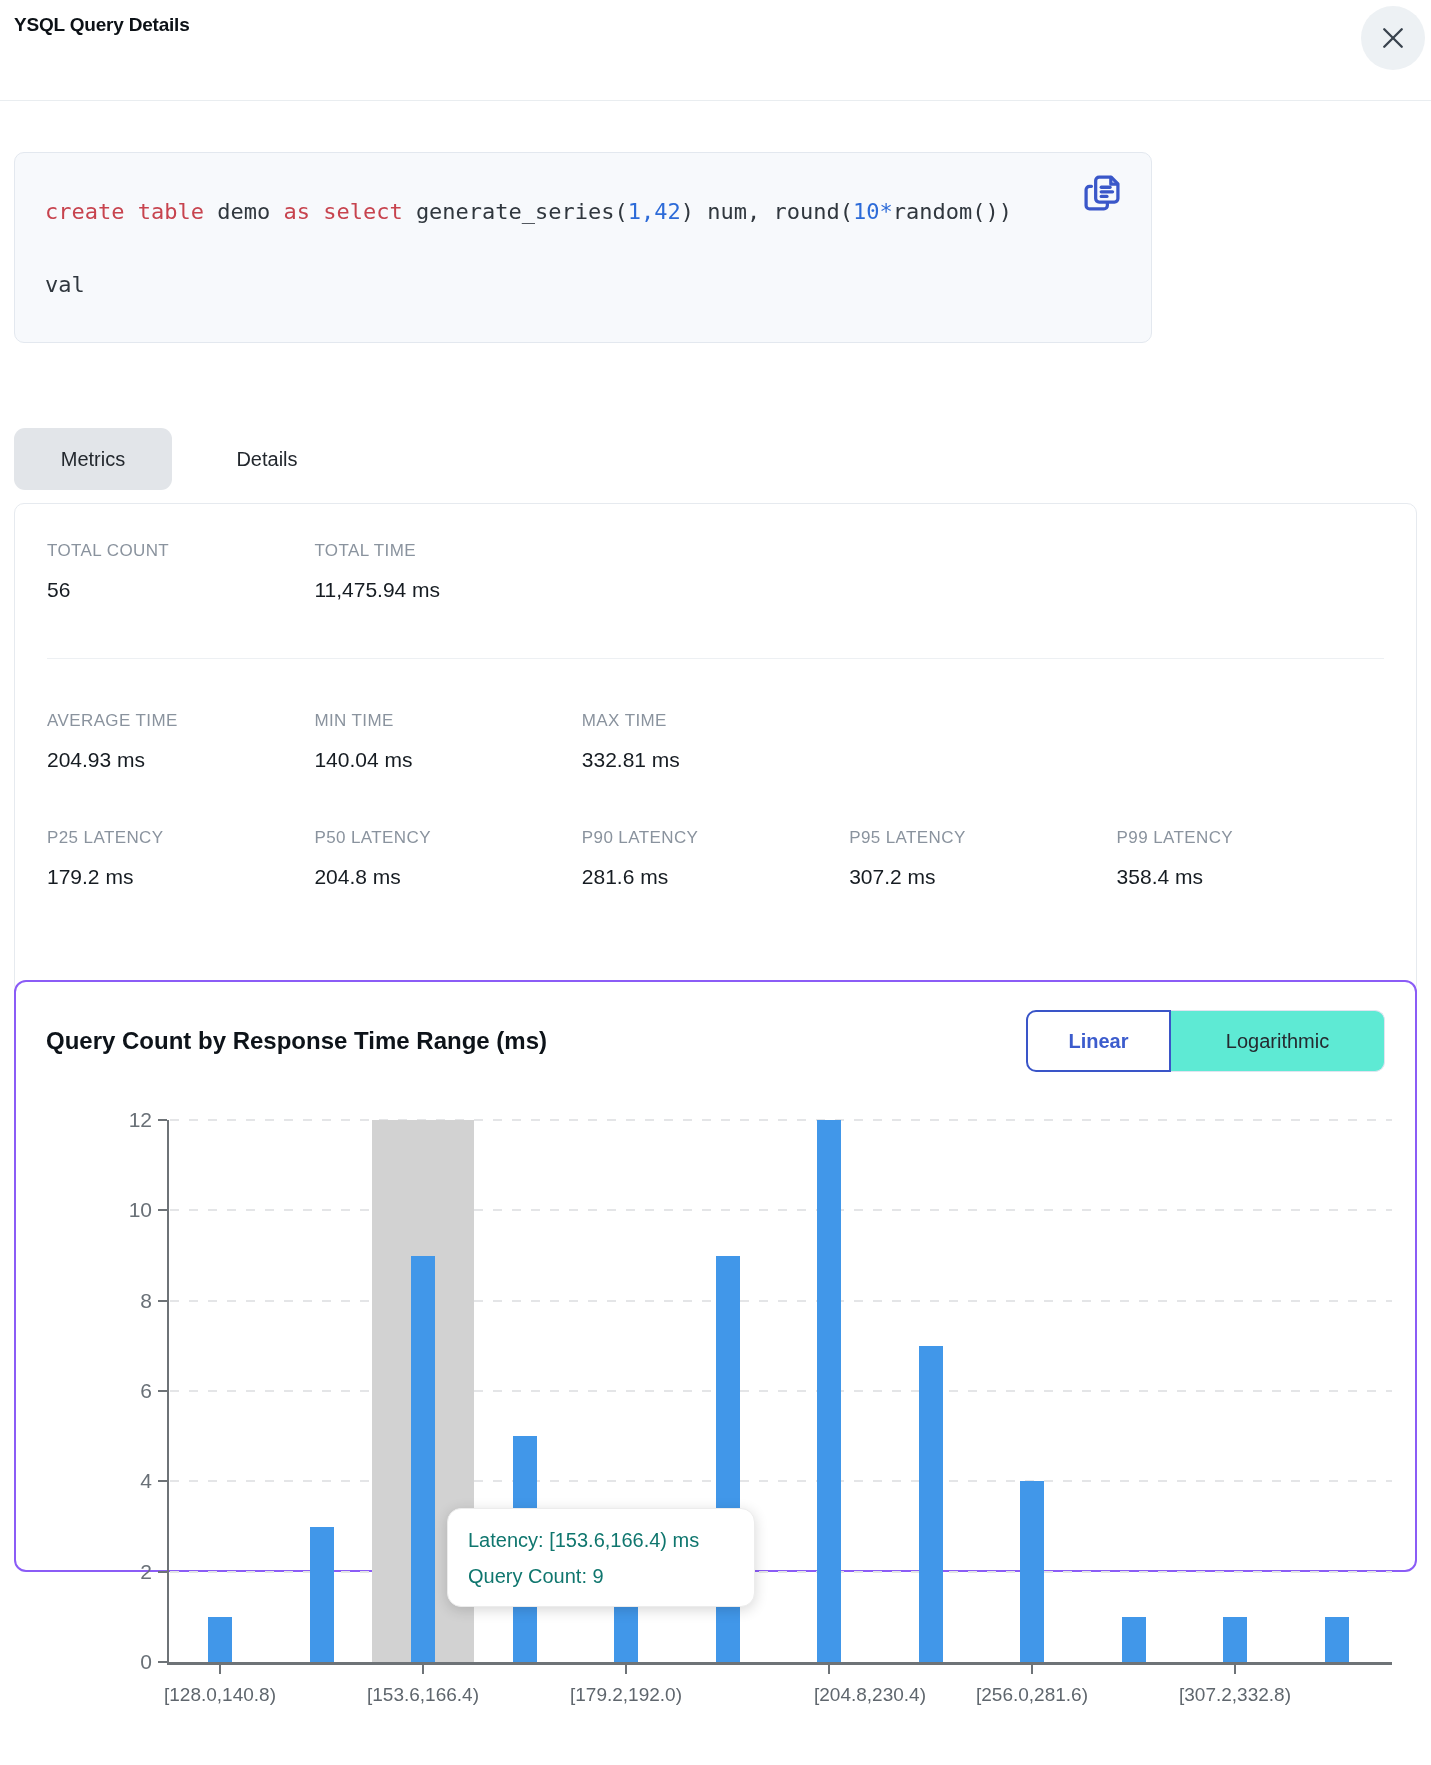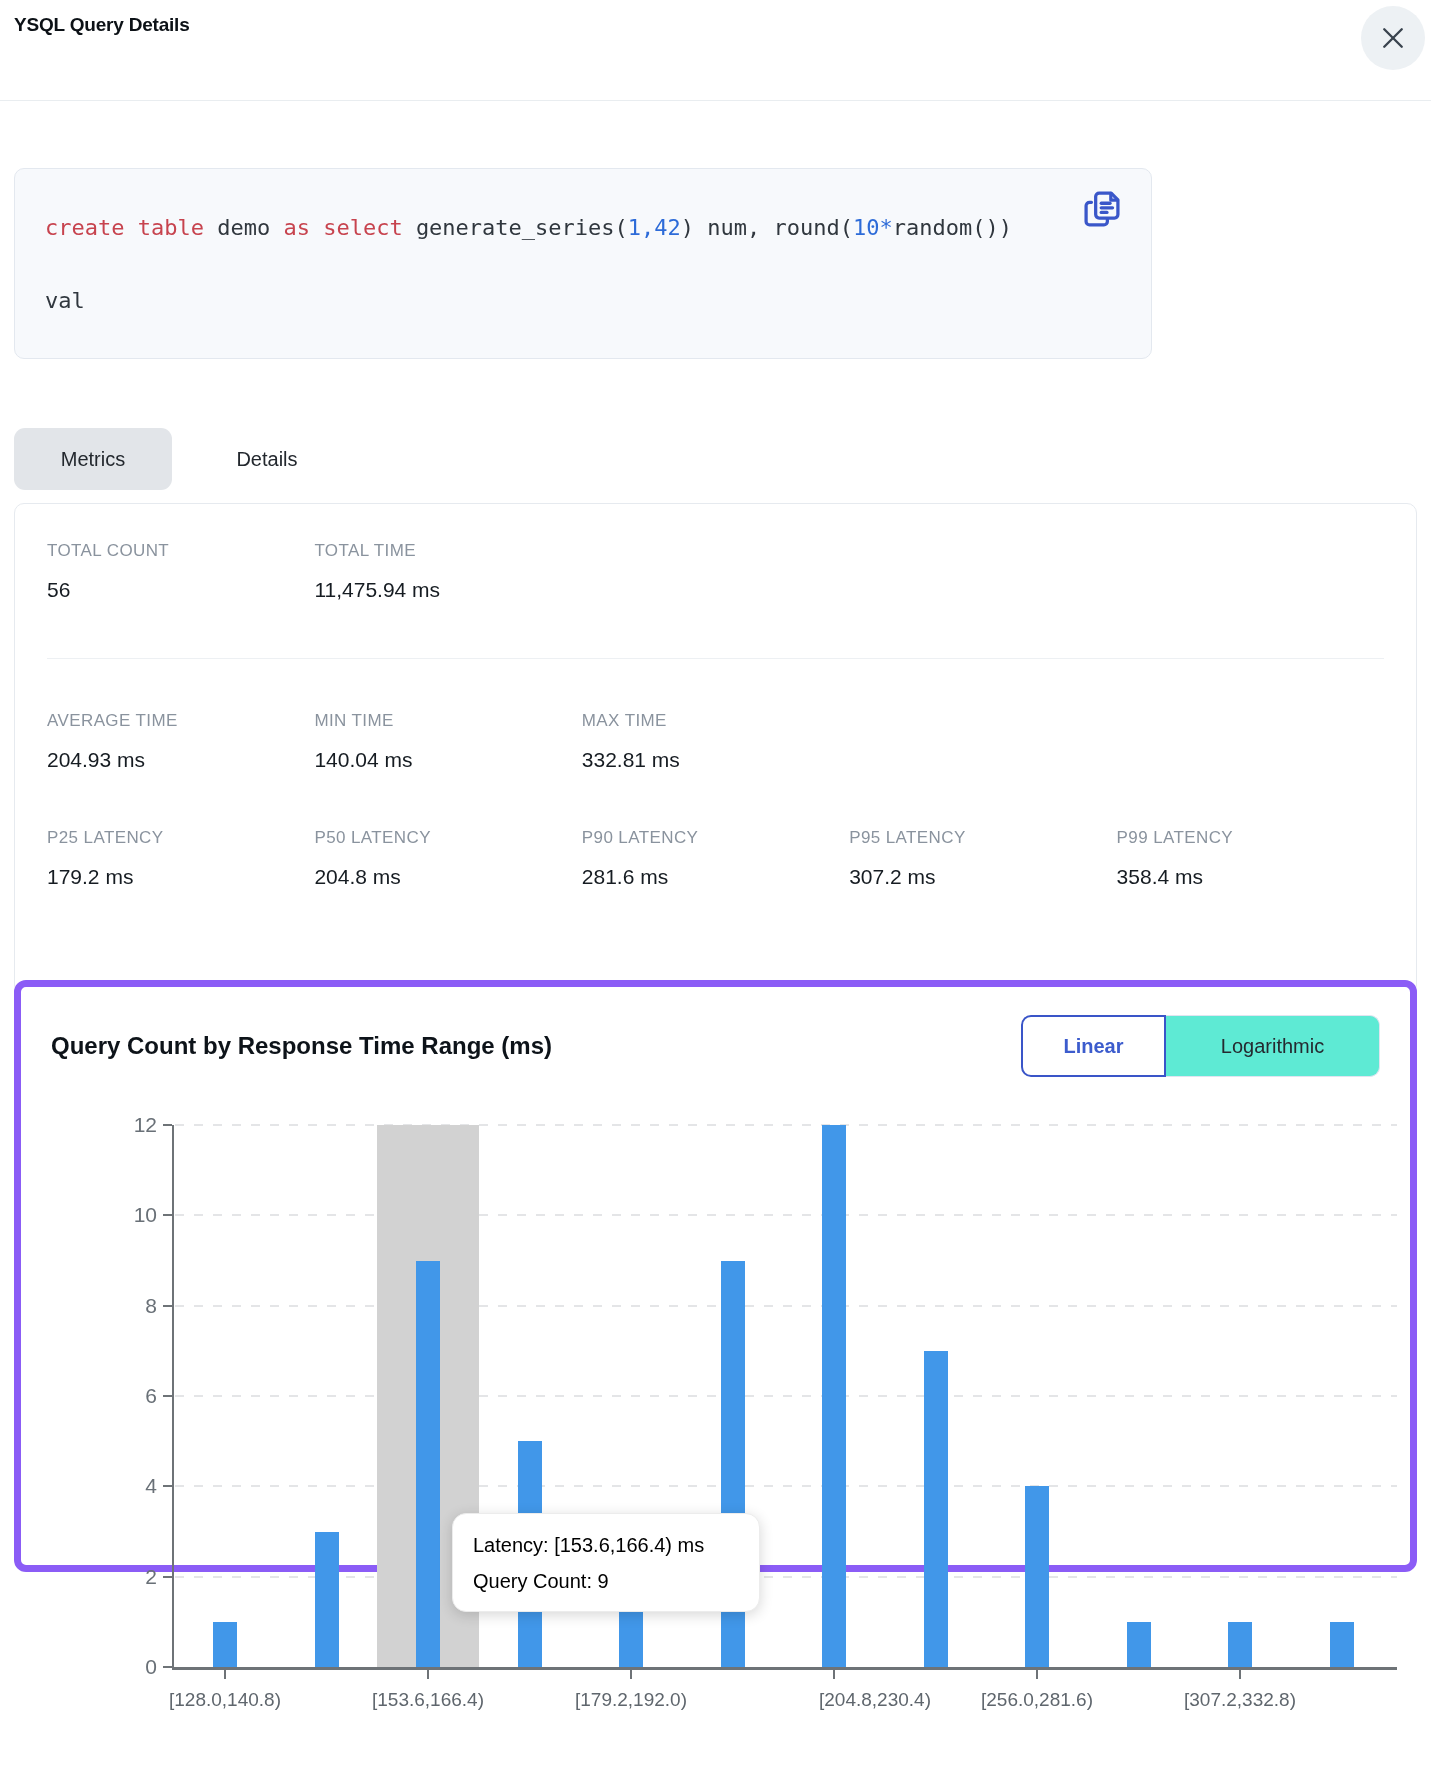--- a/index.html
+++ b/index.html
@@ -8,21 +8,21 @@
     font-family:"Liberation Sans", sans-serif;color:#1b2128;overflow:hidden;
   }
   
   .page-title{position:absolute;left:14px;top:14px;font-size:19px;font-weight:700;color:#0c1116;letter-spacing:-0.2px;}
   .close-btn{position:absolute;left:1361px;top:6px;width:64px;height:64px;border-radius:50%;
     background:#edf1f4;border:none;display:flex;align-items:center;justify-content:center;cursor:pointer;padding:0;}
   .header-divider{position:absolute;left:0;top:100px;width:1431px;height:1px;background:#e9edf0;}
 
   
   .code-card{position:absolute;left:14px;top:152px;width:1138px;height:191px;box-sizing:border-box;
-    background:#f7f9fc;border:1px solid #e3e8ef;border-radius:10px;padding:22px 90px 0 30px;margin-top:16px;}
+    background:#f7f9fc;border:1px solid #e3e8ef;border-radius:10px;padding:22px 90px 0 30px;}
   .code-line{font-family:"DejaVu Sans Mono", monospace;font-size:22px;line-height:73px;white-space:pre;color:#30373e;}
   .tok-keyword{color:#c7434e;}
   .tok-number{color:#2d6bd8;}
   .tok-plain{color:#30373e;}
   .copy-btn{position:absolute;top:16px;right:24px;width:48px;height:48px;background:transparent;border:none;cursor:pointer;padding:0;}
 
   
   .tab{position:absolute;top:392px;height:62px;border:none;background:transparent;font-size:20px;color:#23282e;
     font-family:inherit;cursor:pointer;display:flex;align-items:center;justify-content:center;margin-top:36px;}
   .tab-metrics{left:14px;width:158px;background:#e2e5e9;border-radius:11px;}
@@ -34,21 +34,21 @@
   .stats-row{position:absolute;left:32px;right:32px;display:grid;grid-template-columns:repeat(5,1fr);}
   .stats-row-0{top:37px;}
   .stats-row-1{top:207px;}
   .stats-row-2{top:324px;}
   .stats-divider{position:absolute;left:32px;right:32px;top:154px;height:1px;background:#edf0f3;}
   .stat-label{font-size:17px;line-height:20px;color:#8a939e;letter-spacing:0.4px;}
   .stat-value{font-size:21px;line-height:26px;color:#161c22;margin-top:16px;}
 
   
   .chart-card{position:absolute;left:14px;top:980px;width:1403px;height:592px;box-sizing:border-box;
-    border:7px solid #8b5cf6;border-radius:12px;background:#fff;}
+    border:2px solid #8b5cf6;border-radius:12px;background:#fff;}
   .chart-title{position:absolute;left:30px;top:45px;font-size:24px;font-weight:700;color:#0d1319;}
   .scale-toggle{position:absolute;top:28px;right:30px;height:62px;display:flex;}
   .toggle-btn{font-family:inherit;font-size:20px;cursor:pointer;display:flex;align-items:center;justify-content:center;box-sizing:border-box;}
   .toggle-linear{width:145px;background:#ffffff;border:2px solid #3a55c8;border-radius:10px 0 0 10px;color:#3c5ccd;font-weight:600;z-index:1;}
   .toggle-log{width:214px;background:#5eead4;border:1px solid #e0e4f0;border-left:none;border-radius:0 10px 10px 0;color:#252a30;}
 
   
   #plot{position:absolute;inset:0;}
   .gridline{position:absolute;height:2px;left:154px;width:1222px;
     background:repeating-linear-gradient(90deg,#e4e5e7 0 9px,transparent 9px 19px);}
@@ -56,21 +56,21 @@
   .x-axis-line{position:absolute;left:151px;top:680px;width:1225px;height:3px;background:#6e7377;}
   .y-tick{position:absolute;width:9px;height:2px;left:142px;background:#6e7377;}
   .x-tick{position:absolute;width:2px;height:9px;top:683px;background:#6e7377;}
   .y-label{position:absolute;width:44px;text-align:right;left:92px;font-size:21px;color:#697077;}
   .x-label{position:absolute;width:230px;text-align:center;top:702px;font-size:19px;color:#5f666d;}
   .bar{position:absolute;width:24px;background:#4197e9;}
   .pointer-band{position:absolute;top:138px;height:542px;background:#d2d2d2;}
   .chart-tooltip{position:absolute;left:431px;top:526px;width:308px;height:99px;box-sizing:border-box;
     background:#ffffff;border:1px solid #ececec;border-radius:14px;box-shadow:0 3px 14px rgba(0,0,0,0.16);
     padding:13px 20px;z-index:5;}
-  .tooltip-line{font-size:20px;line-height:36px;color:#000000;white-space:nowrap;}
+  .tooltip-line{font-size:20px;line-height:36px;color:#0f766e;white-space:nowrap;}
 </style>
 </head>
 <body>
 
 <div class="page-title">YSQL Query Details</div>
 <button class="close-btn">
   <span style="display:flex;">
     <svg width="30" height="30" viewBox="0 0 24 24" fill="none" stroke="#39434e" stroke-width="1.9" stroke-linecap="round">
       <line x1="5" y1="5" x2="19" y2="19"></line>
       <line x1="19" y1="5" x2="5" y2="19"></line>

